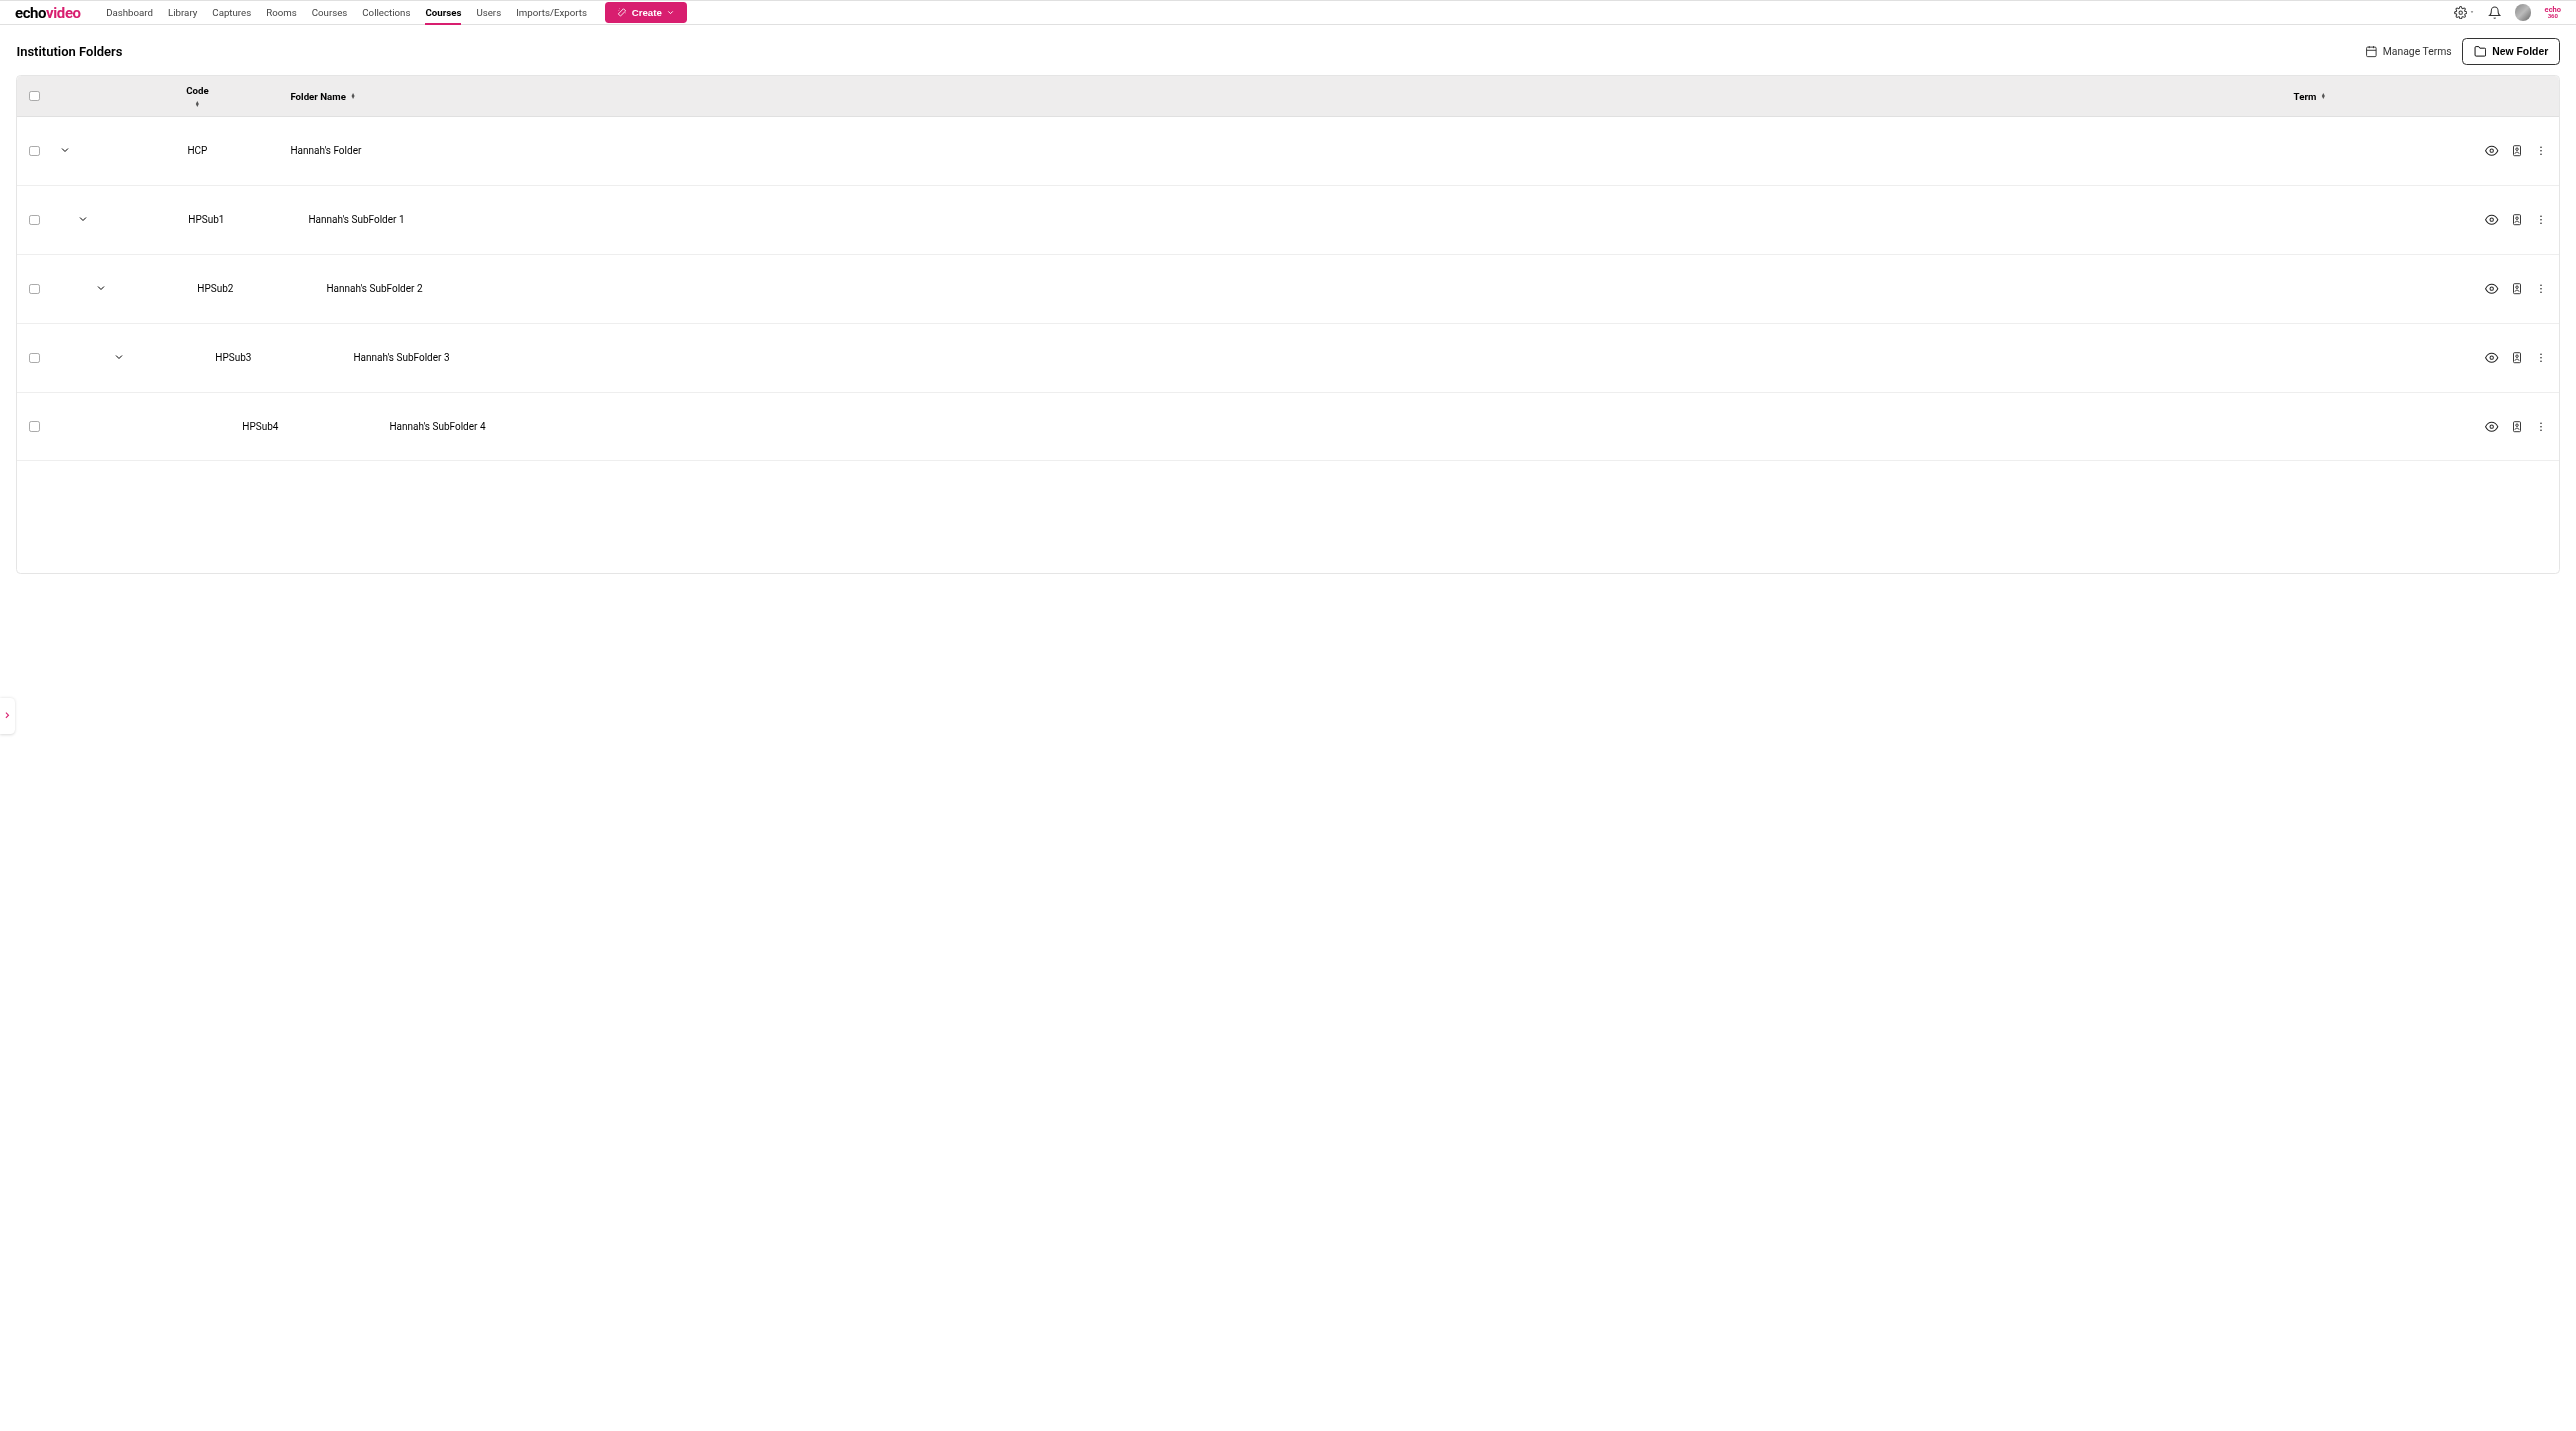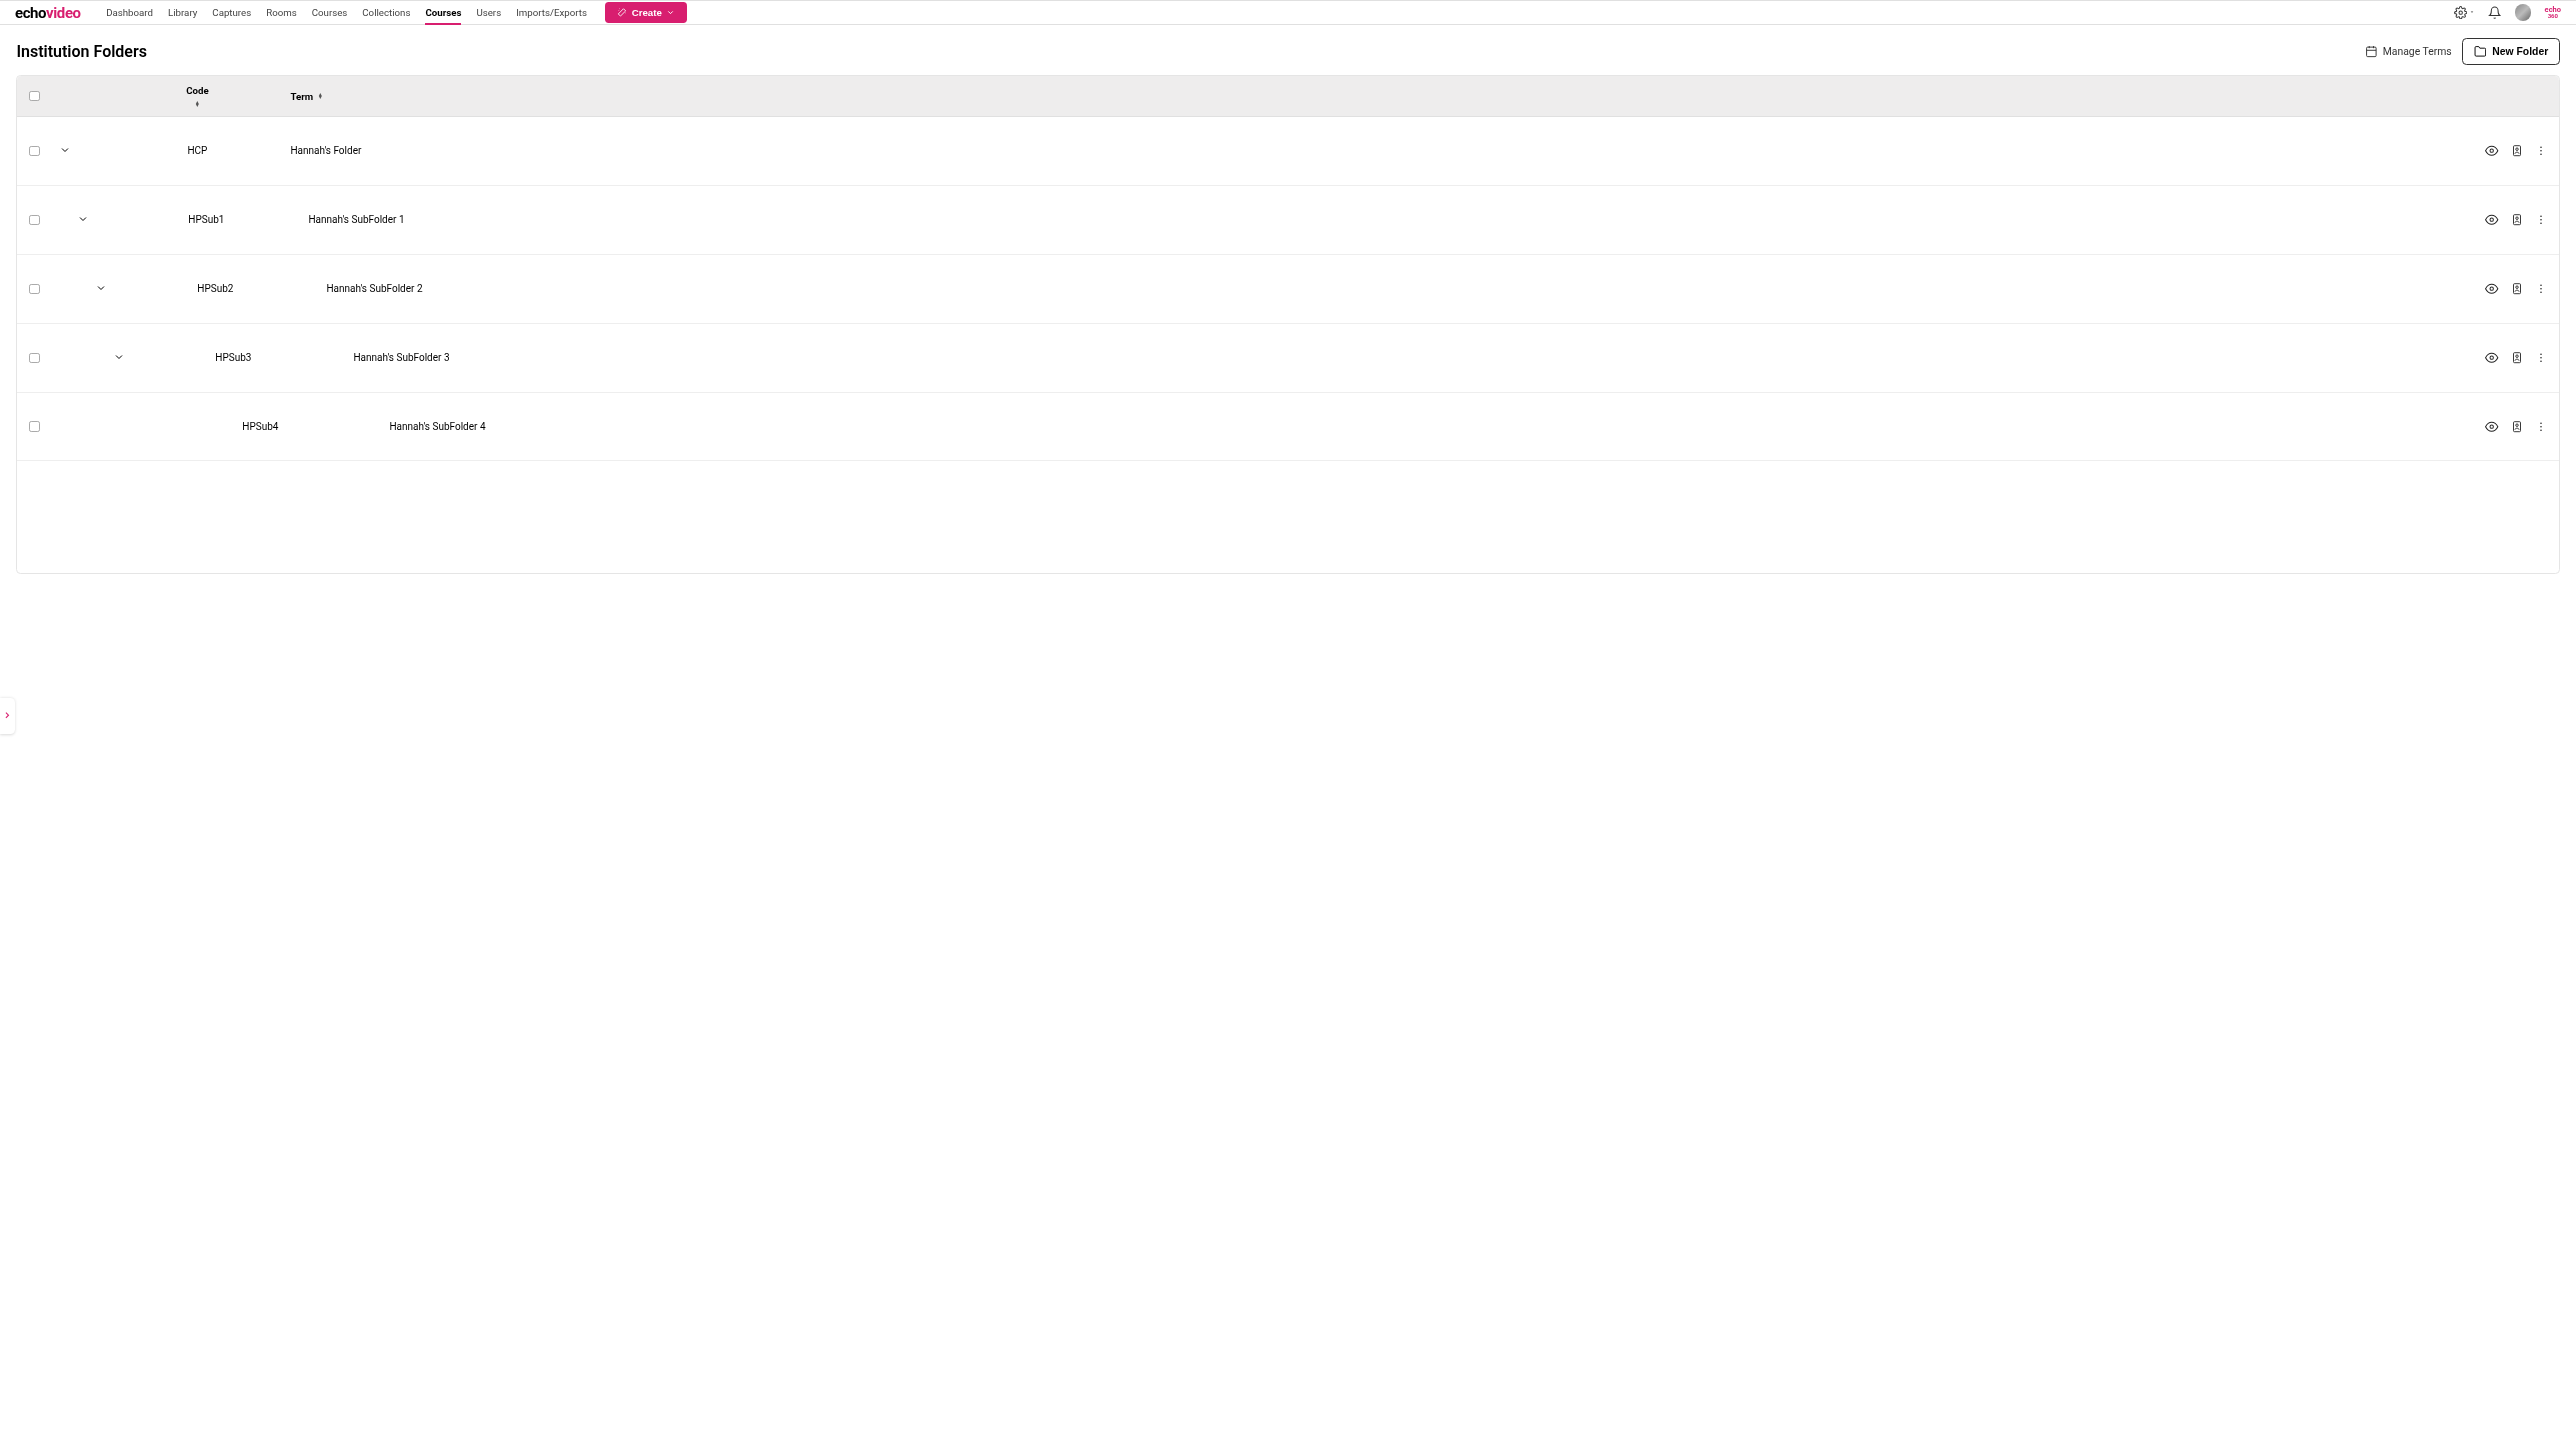--- a/index.html
+++ b/index.html
@@ -76,21 +76,21 @@
   cursor: pointer;
 }
 .brand-small { font-size: 7.5px; font-weight: 700; line-height: 1; color: #d81e6f; cursor: pointer; text-align: center; }
 .brand-small .sub { font-size: 6px; display: block; }
 
 .page-header {
   display: flex;
   align-items: center;
   padding: 13.4px 16.4px 10.4px 16.4px;
 }
-.page-title { font-size: 16px; font-weight: 600; }
+.page-title { font-size: 13px; font-weight: 600; }
 .header-actions { margin-left: auto; display: flex; gap: 10.4px; align-items: center; }
 .link-btn {
   display: inline-flex; align-items: center; gap: 5.2px;
   font-size: 10.4px; color: #333; cursor: pointer;
 }
 .outline-btn {
   display: inline-flex; align-items: center; gap: 6px;
   border: 0.7px solid #333; border-radius: 4.5px;
   padding: 6px 10.4px; font-size: 10.4px; font-weight: 600;
   cursor: pointer; background: #fff;
@@ -258,20 +258,27 @@
         <div class="chk"></div>
       </div>
     <div class="col-expand"></div>
     <div class="col-code">
       <span>Code</span>
       <span class="sort-icon">
           <span>▲</span>
           <span>▼</span>
         </span>
     </div>
+    <div class="col-name">
+      <span>Folder Name</span>
+      <span class="sort-icon">
+          <span>▲</span>
+          <span>▼</span>
+        </span>
+    </div>
     <div class="col-term">
       <span>Term</span>
       <span class="sort-icon">
           <span>▲</span>
           <span>▼</span>
         </span>
     </div>
     <div class="col-actions"></div>
   </div>
   <div id="tbody">

